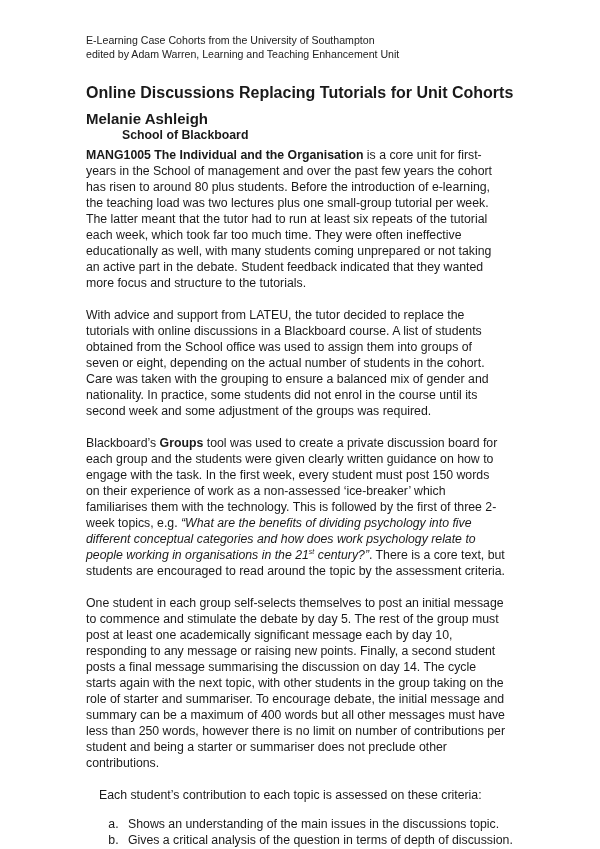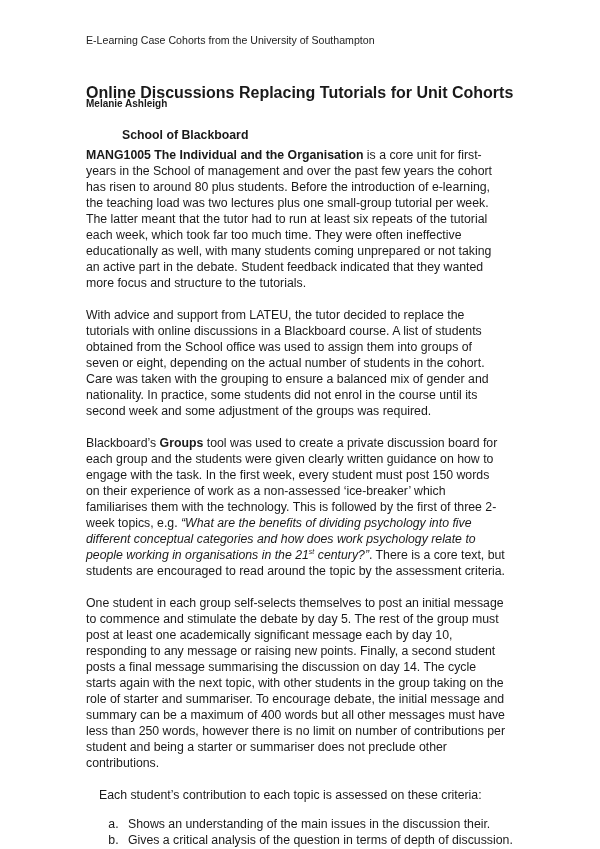--- a/index.html
+++ b/index.html
@@ -1,54 +1,55 @@
 <!DOCTYPE html>
 <html><head>
 <meta charset="utf-8">
 <style>
   html, body { margin:0; padding:0; background:#ffffff; }
   body { width:600px; height:849px; position:relative; overflow:hidden;
          font-family:"Liberation Sans", sans-serif; color:#1a1a1a; }
   .page { position:absolute; left:86px; top:0; width:432px; }
   .header { position:absolute; top:33px; font-size:10.6px; line-height:14px; color:#222; }
   .title { position:absolute; top:84px; font-size:16px; font-weight:bold; white-space:nowrap; letter-spacing:0; }
-  .author { position:absolute; top:96px; font-size:10px; font-weight:bold; line-height:16px; }
+  .author { position:absolute; top:111px; font-size:15px; font-weight:bold; line-height:16px; }
   .school { position:absolute; top:127px; left:36px; font-size:12.3px; font-weight:bold; line-height:16px; white-space:nowrap; }
   .body { position:absolute; top:147px; width:432px; font-size:12.3px; line-height:16px; }
   .body p { margin:0 12px 16px 0; }
   .body p.tight { margin:13px; }
   ol.criteria { list-style:lower-alpha; margin:0; padding-left:36px; }
   ol.criteria li { padding-left:6px; }
   b { font-weight:bold; }
   i { font-style:italic; }
   sup { font-size:7px; line-height:0; }
 </style>
 </head>
 <body>
 
 <div class="page">
   <div class="header">
     <div>E-Learning Case Cohorts from the University of Southampton</div>
+    <div>edited by Adam Warren, Learning and Teaching Enhancement Unit</div>
   </div>
 
   <div class="title">Online Discussions Replacing Tutorials for Unit Cohorts</div>
   <div class="author">Melanie Ashleigh</div>
   <div class="school">School of Blackboard</div>
 
   <div class="body">
     <p><b>MANG1005 The Individual and the Organisation</b><span> is a core unit for first-years in the School of management and over the past few years the cohort has risen to around 80 plus students. Before the introduction of e-learning, the teaching load was two lectures plus one small-group tutorial per week. The latter meant that the tutor had to run at least six repeats of the tutorial each week, which took far too much time. They were often ineffective educationally as well, with many students coming unprepared or not taking an active part in the debate. Student feedback indicated that they wanted more focus and structure to the tutorials.</span></p>
 
     <p>With advice and support from LATEU, the tutor decided to replace the tutorials with online discussions in a Blackboard course. A list of students obtained from the School office was used to assign them into groups of seven or eight, depending on the actual number of students in the cohort. Care was taken with the grouping to ensure a balanced mix of gender and nationality. In practice, some students did not enrol in the course until its second week and some adjustment of the groups was required.</p>
 
     <p><span>Blackboard’s </span><b>Groups</b><span> tool was used to create a private discussion board for each group and the students were given clearly written guidance on how to engage with the task. In the first week, every student must post 150 words on their experience of work as a non-assessed ‘ice-breaker’ which familiarises them with the technology. This is followed by the first of three 2-week topics, e.g. </span><i><span>“What are the benefits of dividing psychology into five different conceptual categories and how does work psychology relate to people working in organisations in the 21</span><sup>st</sup><span> century?”</span></i><span>. There is a core text, but students are encouraged to read around the topic by the assessment criteria.</span></p>
 
     <p>One student in each group self-selects themselves to post an initial message to commence and stimulate the debate by day 5. The rest of the group must post at least one academically significant message each by day 10, responding to any message or raising new points. Finally, a second student posts a final message summarising the discussion on day 14. The cycle starts again with the next topic, with other students in the group taking on the role of starter and summariser. To encourage debate, the initial message and summary can be a maximum of 400 words but all other messages must have less than 250 words, however there is no limit on number of contributions per student and being a starter or summariser does not preclude other contributions.</p>
 
     <p class="tight">Each student’s contribution to each topic is assessed on these criteria:</p>
     <ol class="criteria">
-      <li>Shows an understanding of the main issues in the discussion their.</li>
+      <li>Shows an understanding of the main issues in the discussions topic.</li>
       <li>Gives a critical analysis of the question in terms of depth of discussion.</li>
       <li>Shows they can present an argument/debate for different unit.</li>
       <li>Includes reference to the literature they have read.</li>
     </ol>
 
   </div>
 </div>
 
 </body></html>

